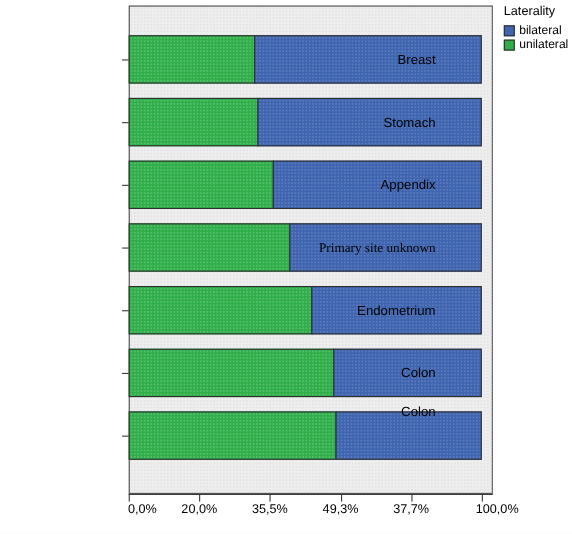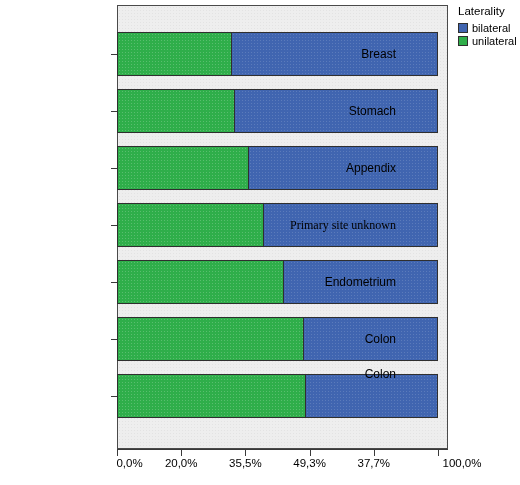--- a/index.html
+++ b/index.html
@@ -201,21 +201,21 @@
       <div class="x-label" style="left: 117px; padding-left: 25px;">0,0%</div>
       <div class="x-tick" style="left: 181.2px;"></div>
       <div class="x-label" style="left: 181.2px;">20,0%</div>
       <div class="x-tick" style="left: 245.4px;"></div>
       <div class="x-label" style="left: 245.4px;">35,5%</div>
       <div class="x-tick" style="left: 309.6px;"></div>
       <div class="x-label" style="left: 309.6px;">49,3%</div>
       <div class="x-tick" style="left: 373.8px;"></div>
       <div class="x-label" style="left: 373.8px;">37,7%</div>
       <div class="x-tick" style="left: 438px;"></div>
-      <div class="x-label" style="left: 462px;">100,0%</div>
+      <div class="x-label" style="left: 452px;">100,0%</div>
     </div>
 
   <div id="legend">
     <div id="legend-title">Laterality</div>
     <div id="legend-items">
         <div class="legend-item">
           <span class="legend-swatch" style="background-color: rgb(64, 101, 176);"></span>
           <span class="legend-label">bilateral</span>
         </div>
         <div class="legend-item">

